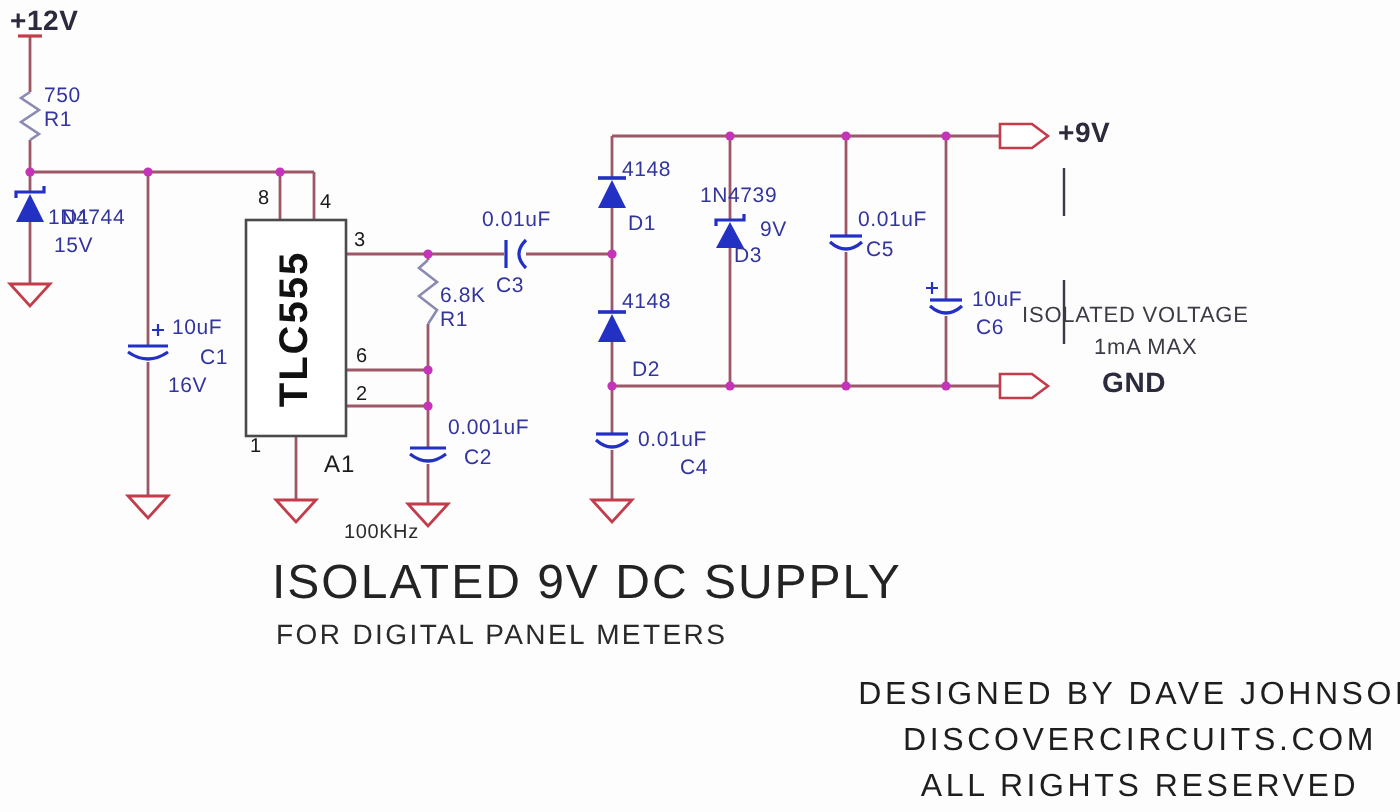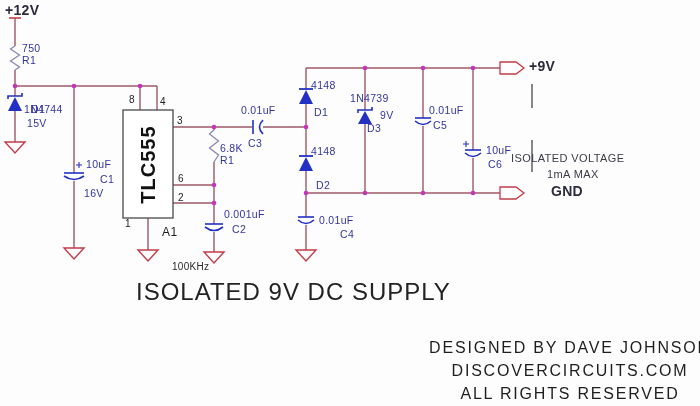--- a/index.html
+++ b/index.html
@@ -181,20 +181,21 @@
   <div class="lbl blue" style="left:433px;top:119px">C5</div>
   <div class="lbl blue" style="left:486px;top:144px">10uF</div>
   <div class="lbl blue" style="left:488px;top:158px">C6</div>
 
   <div class="lbl port" style="left:529px;top:60px">+9V</div>
   <div class="lbl port" style="left:551px;top:185px">GND</div>
   <div class="lbl note" style="left:511px;top:123px">ISOLATED VOLTAGE</div>
   <div class="lbl note" style="left:547px;top:139px">1mA MAX</div>
 
   <div id="title-main">ISOLATED 9V DC SUPPLY</div>
+  <div id="title-sub">FOR DIGITAL PANEL METERS</div>
 
   <div id="credits">
     <div>DESIGNED BY DAVE JOHNSON</div>
     <div>DISCOVERCIRCUITS.COM</div>
     <div>ALL RIGHTS RESERVED</div>
   </div>
 
 </div>
 
 </body></html>

